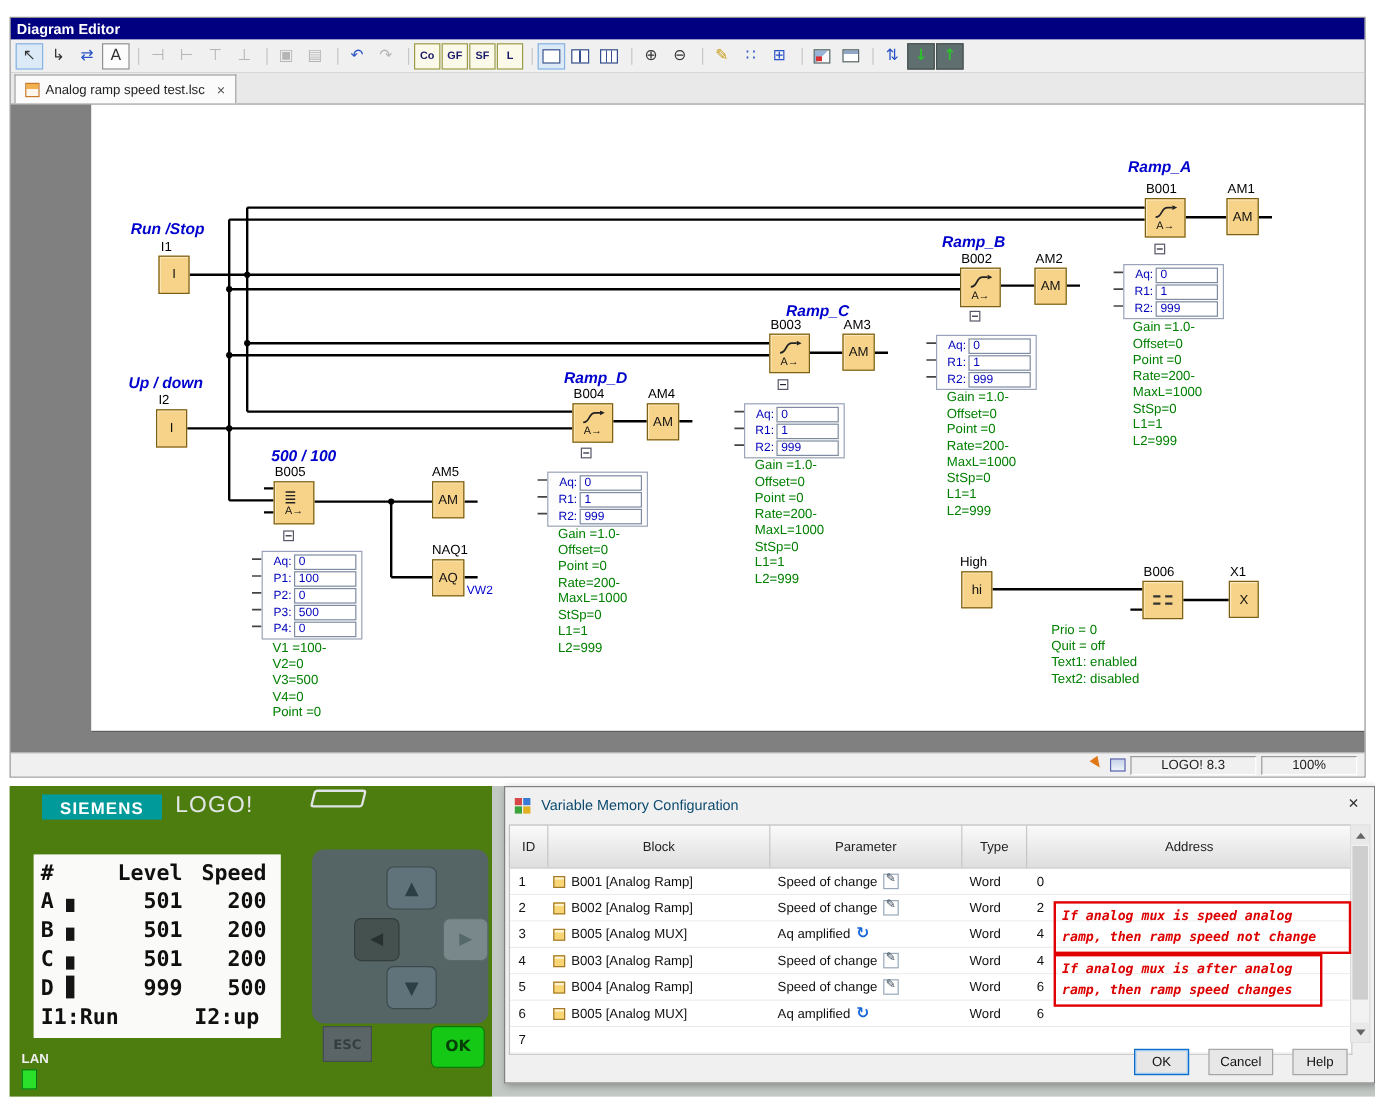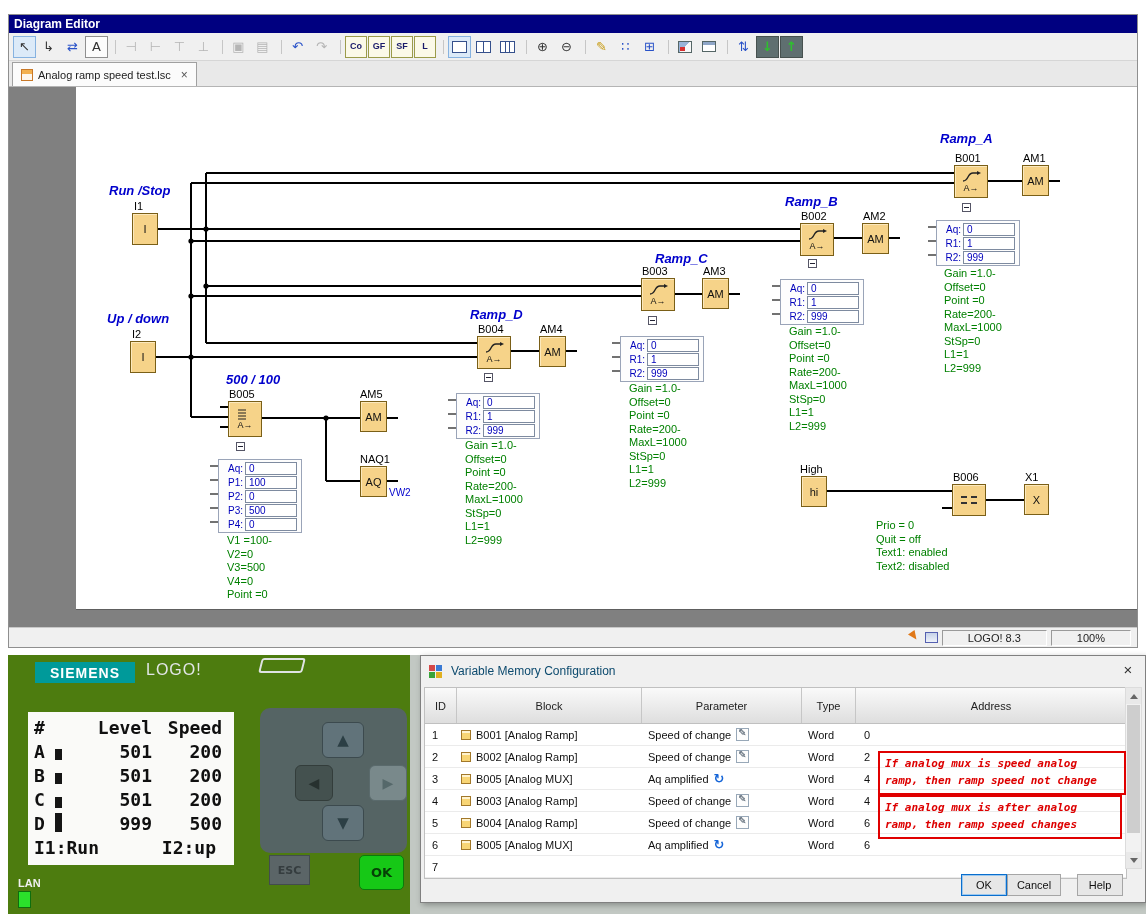--- a/index.html
+++ b/index.html
@@ -57,21 +57,21 @@
 
 .editor-status{height:20px;background:#f0f0f0;border-top:1px solid #c8c8c8;display:flex;align-items:center;justify-content:flex-end;gap:4px;padding-right:6px;font-size:11px;color:#222}
 .mi-cursor{width:13px;height:13px;position:relative}
 .mi-cursor::before{content:"";position:absolute;left:3px;top:0;border:4px solid transparent;border-top:9px solid #e07818;transform:rotate(-35deg)}
 .mi-device{width:13px;height:11px;border:1px solid #5560b0;background:linear-gradient(#c6d2e8,#eef2fa)}
 .status-cell{border:1px solid;border-color:#9a9a9a #fff #fff #9a9a9a;padding:1px 25px;height:16px;line-height:13px;background:#f0f0f0}
 
 
 .simulator{position:absolute;left:8px;top:655px;width:402px;height:259px;background:#4d7c0f;overflow:hidden}
 .siemens{position:absolute;left:27px;top:7px;width:100px;height:21px;background:#009a9a;color:#fff;font-weight:bold;font-size:14px;letter-spacing:1px;display:flex;align-items:center;justify-content:center}
-.logoname{position:absolute;left:138px;top:6px;font-size:16px;color:#e2e6e6;letter-spacing:1px}
+.logoname{position:absolute;left:138px;top:6px;font-size:19px;color:#e2e6e6;letter-spacing:1px}
 .module-icon{position:absolute;left:252px;top:3px;width:44px;height:15px;border:2px solid #dfe3e3;border-radius:3px;transform:skewX(-14deg)}
 .lcd{position:absolute;left:20px;top:57px;width:206px;height:153px;background:#fafaf8;padding:3px 6px;font-family:"DejaVu Sans Mono",monospace;font-weight:bold;color:#101010}
 .lcd-row{display:flex;align-items:center;height:24px;font-size:18px}
 .lcd-ch{width:20px}
 .lcd-gauge{width:10px;height:20px;position:relative;margin-right:2px}
 .lcd-gauge-sp{width:12px}
 .gfill{position:absolute;left:1px;bottom:1px;width:7px;background:#151515}
 .bar-half{height:11px}
 .bar-full{height:19px}
 .lcd-level{width:86px;text-align:right}
@@ -116,21 +116,21 @@
 .annot{position:absolute;border:2px solid #e00000;color:#dd0000;font-family:"DejaVu Sans Mono",monospace;font-weight:bold;font-style:italic;font-size:11px;line-height:1.5;padding:3px 5px;z-index:3;white-space:nowrap;background:rgba(255,255,255,0)}
 .dlg-scroll{position:absolute;right:3px;top:31px;width:17px;height:182px;background:#f2f2f2;border:1px solid #dcdcdc}
 .sc-up,.sc-down{position:absolute;left:0;right:0;height:16px;background:#e9e9e9;display:flex;align-items:center;justify-content:center;cursor:pointer}
 .sc-up{top:0}.sc-down{bottom:0}
 .sc-up::before{content:"";border:4px solid transparent;border-bottom:5px solid #666;margin-top:-4px}
 .sc-down::before{content:"";border:4px solid transparent;border-top:5px solid #666;margin-bottom:-4px}
 .sc-thumb{position:absolute;left:1px;right:1px;top:17px;height:128px;background:#cecece;cursor:grab}
 .dlg-btns{position:absolute;right:0;bottom:6px;left:0;display:flex;justify-content:flex-end;align-items:center}
 .dbtn{height:22px;background:#e7e7e7;border:1px solid #a6a6a6;font-size:11px;color:#111;cursor:pointer}
 .dbtn.ok{width:46px;border:1px solid #0a6ecd;box-shadow:0 0 0 1px #9cc8ef inset}
-.dbtn.cancel{width:54px;margin-left:0}
+.dbtn.cancel{width:54px;margin-left:16px}
 .dbtn.help{width:46px;margin-left:16px;margin-right:22px}
 </style>
 </head>
 <body>
 
 <div class="screen">
 
   <div class="editor">
     <div class="titlebar">
       <span>Diagram Editor</span>
@@ -730,21 +730,21 @@
             <span class="c-addr"></span>
           </div>
 
       </div>
     </div>
 
     <div class="annot" style="left:457px;top:95px;width:248px;height:44px">
       <div>If analog mux is speed analog</div>
       <div>ramp, then ramp speed not change</div>
     </div>
-    <div class="annot" style="left:457px;top:139px;width:244px;height:44px">
+    <div class="annot" style="left:457px;top:139px;width:224px;height:44px">
       <div>If analog mux is after analog</div>
       <div>ramp, then ramp speed changes</div>
     </div>
 
     <div class="dlg-scroll">
       <span class="sc-up"></span>
       <span class="sc-thumb"></span>
       <span class="sc-down"></span>
     </div>
 

